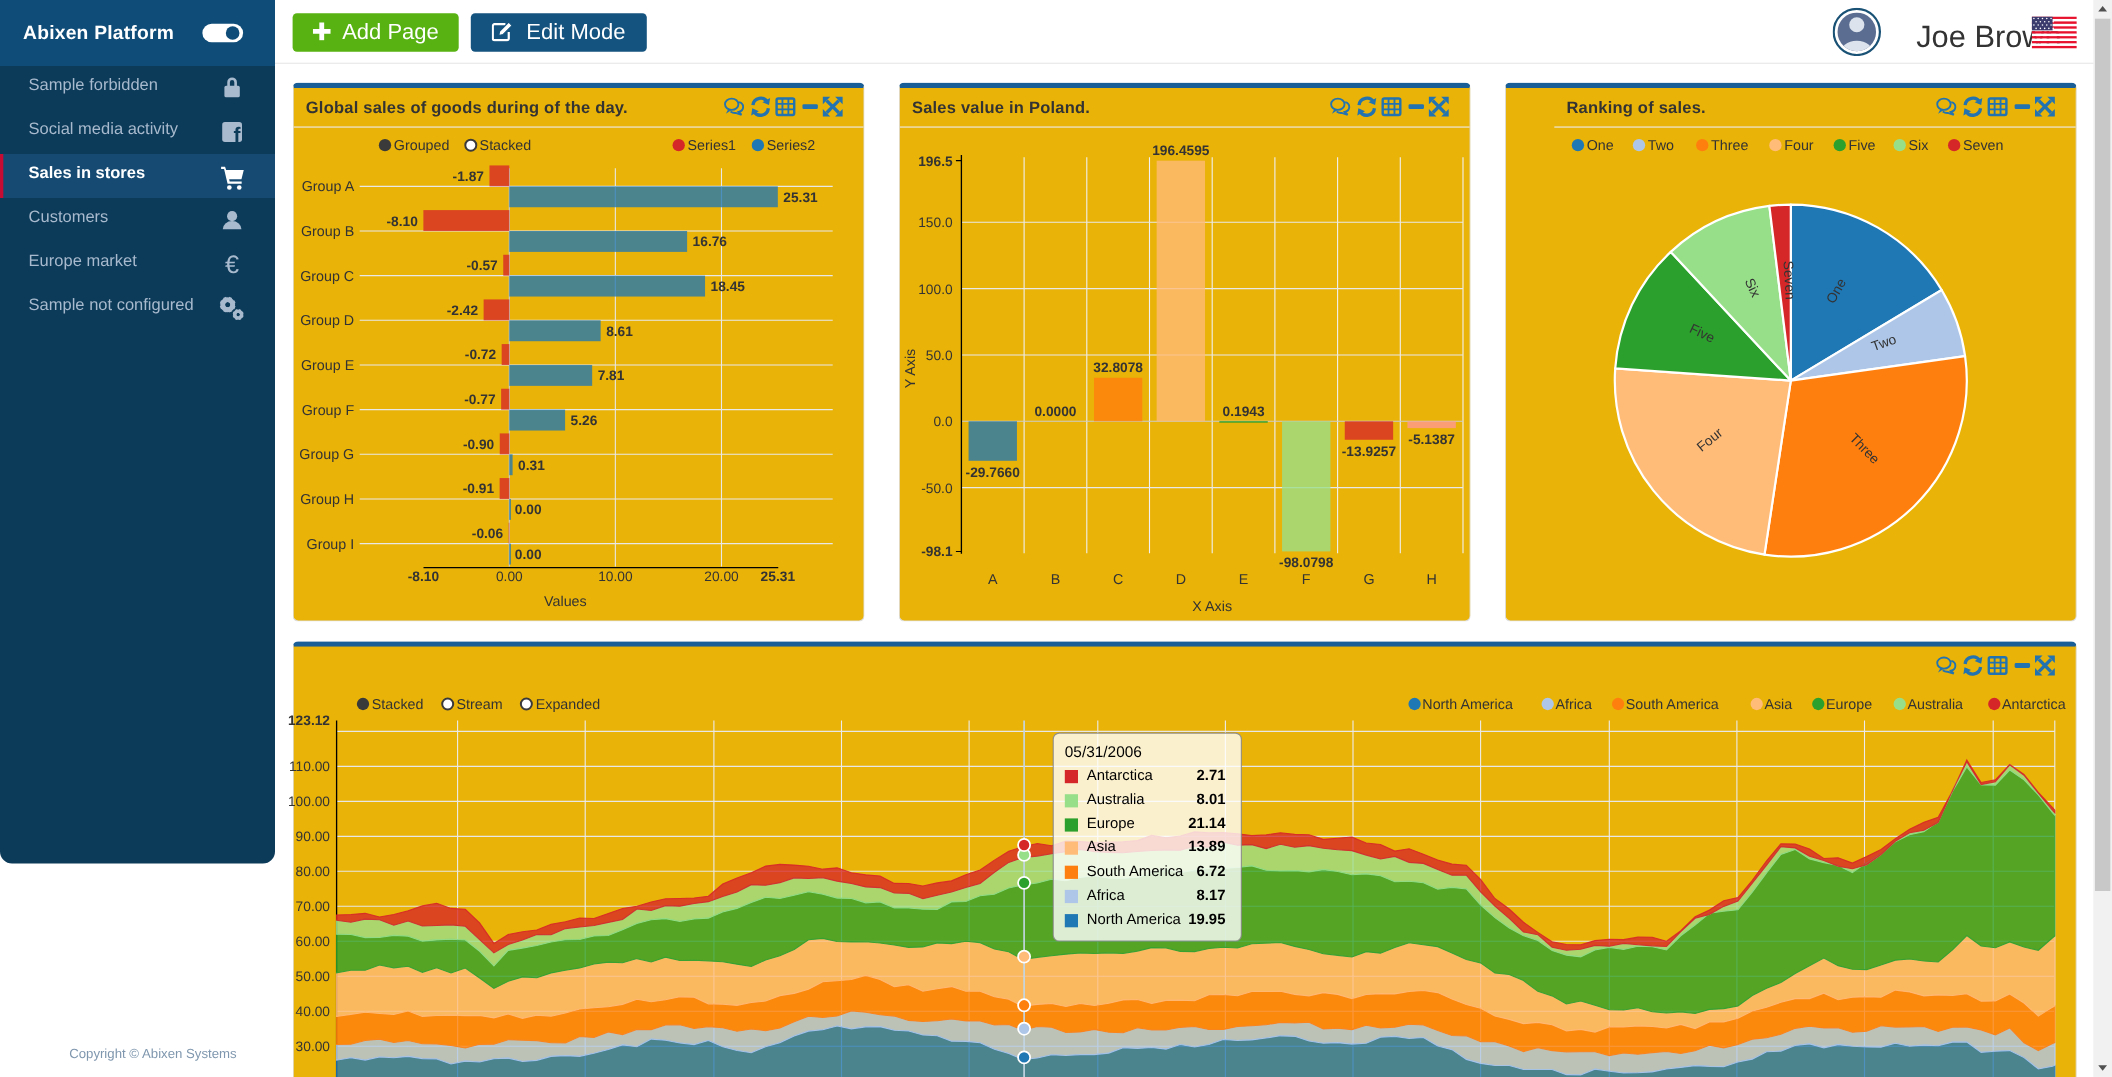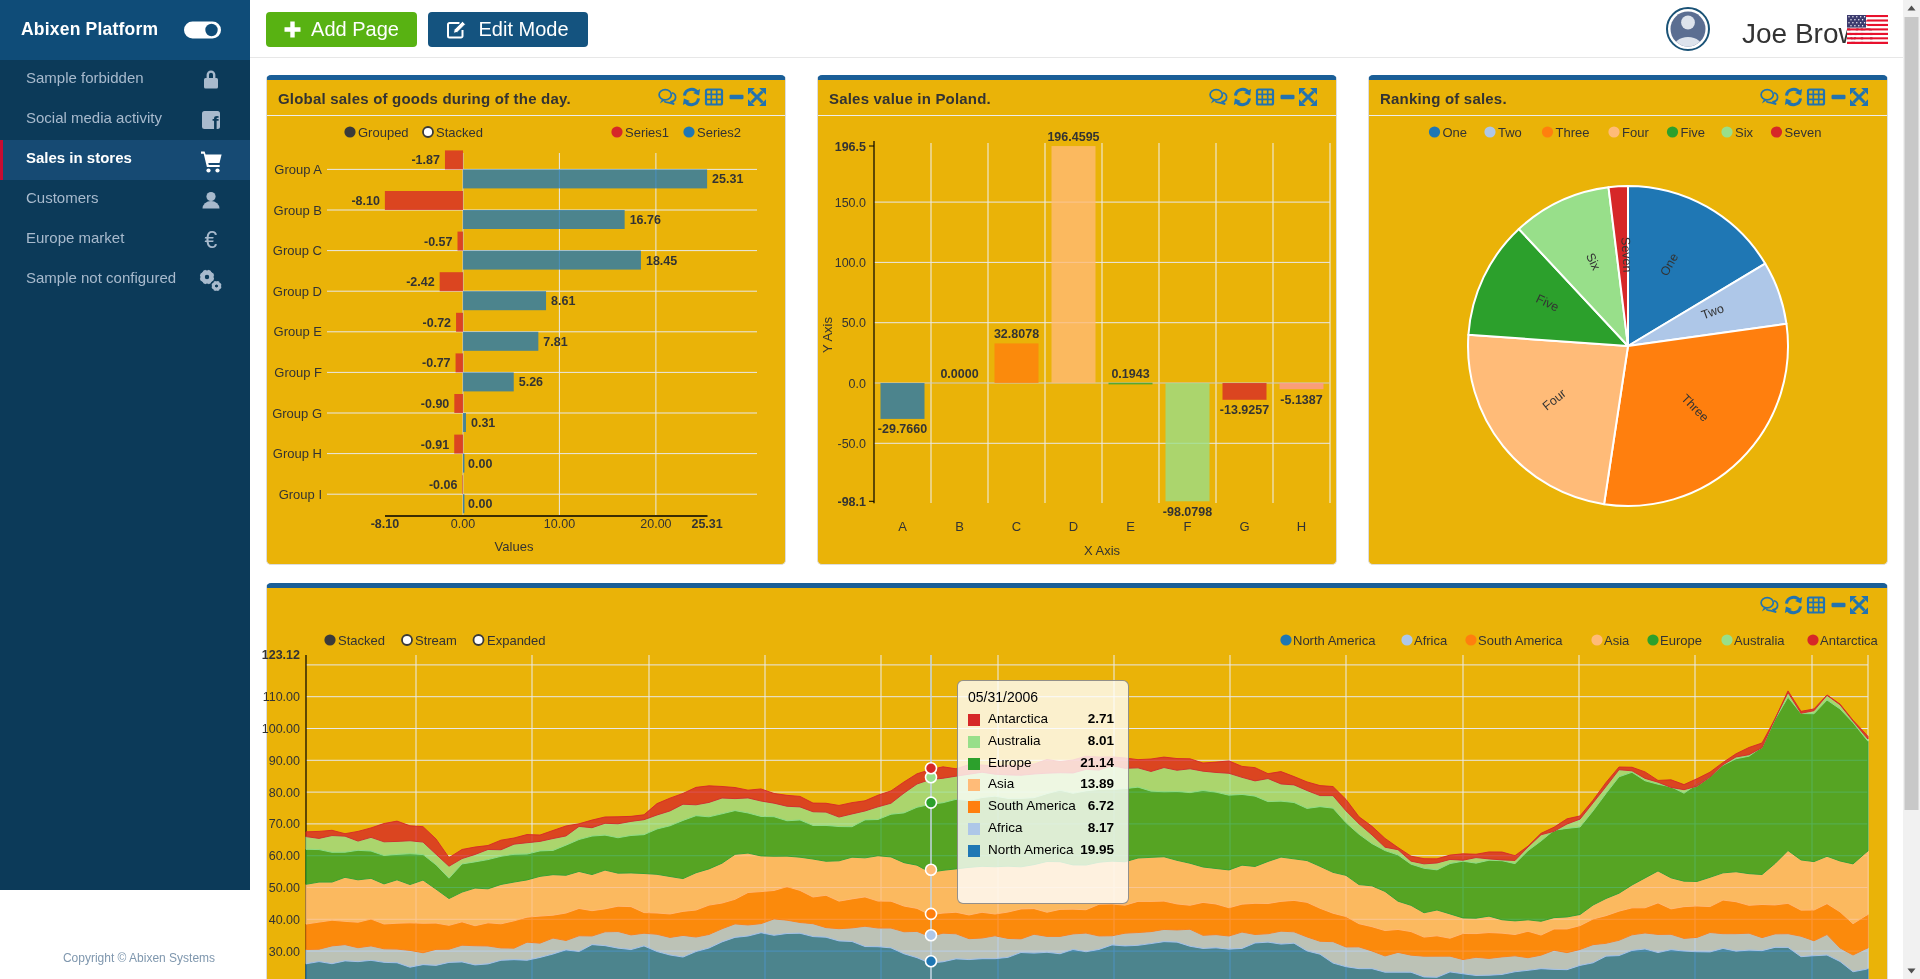--- a/index.html
+++ b/index.html
@@ -1,21 +1,21 @@
 <!DOCTYPE html>
 <html><head><meta charset="utf-8"><style>
 * { margin:0; padding:0; box-sizing:border-box; }
 html,body { width:1920px; height:979px; overflow:hidden; font-family:"Liberation Sans",sans-serif; background:#fff; }
 .panel { position:absolute; background:#eab308; border:1px solid #ddd; border-top:5px solid #1a5e97; border-radius:5px; }
 .phead { height:36px; border-bottom:1px solid #ececec; position:relative; }
 .ptitle { position:absolute; left:11px; top:10px; font-size:15px; font-weight:bold; color:#333; letter-spacing:0.2px; }
 </style></head>
 <body>
 
-<div style="position:absolute;left:0;top:0;width:250px;height:890px;background:#0c3a59;">
+<div style="position:absolute;left:0;top:0;width:250px;height:785px;background:#0c3a59;border-radius:11px;">
   <div style="position:absolute;left:0;top:0;width:250px;height:60px;background:#0f4c78;">
     <div style="position:absolute;left:21px;top:19px;font-size:17.5px;font-weight:bold;color:#fff;letter-spacing:0.2px;">Abixen Platform</div>
   </div>
   <div style="position:absolute;left:0;top:140px;width:250px;height:40px;background:#164a73;border-left:3px solid #c60c32;"></div>
   <div style="position:absolute;left:26px;top:69px;font-size:15px;color:#a8bacd;">Sample forbidden</div>
   <div style="position:absolute;left:26px;top:109px;font-size:15px;color:#a8bacd;">Social media activity</div>
   <div style="position:absolute;left:26px;top:149px;font-size:15px;color:#fff;font-weight:bold;">Sales in stores</div>
   <div style="position:absolute;left:26px;top:189px;font-size:15px;color:#a8bacd;">Customers</div>
   <div style="position:absolute;left:26px;top:229px;font-size:15px;color:#a8bacd;">Europe market</div>
   <div style="position:absolute;left:26px;top:269px;font-size:15px;color:#a8bacd;">Sample not configured</div>
@@ -301,21 +301,21 @@
       <rect x="405.5" y="308.00" width="44" height="16.79" fill="#d62728" fill-opacity="0.78"></rect>
       <text x="427.5" y="339.2943942" text-anchor="middle" font-weight="bold" font-size="12.5" fill="#333">-13.9257</text>
       <text x="427.5" y="456" text-anchor="middle" font-size="13" fill="#333">G</text>
       <rect x="462.5" y="308.00" width="44" height="6.20" fill="#ff9896" fill-opacity="0.78"></rect>
       <text x="484.5" y="328.6972722" text-anchor="middle" font-weight="bold" font-size="12.5" fill="#333">-5.1387</text>
       <text x="484.5" y="456" text-anchor="middle" font-size="13" fill="#333">H</text>
       <text x="285" y="480" text-anchor="middle" font-size="13" fill="#333">X Axis</text>
       <text x="15" y="260" text-anchor="middle" font-size="13" fill="#333" transform="rotate(-90 15 260)">Y Axis</text>
     </svg>
 </div>
-<div class="panel" style="left:1368px;top:75px;width:520px;height:490px;">
+<div class="panel" style="left:1368px;top:75px;width:520px;height:490px;padding-left:44px;">
   <div class="phead">
       <span class="ptitle">Ranking of sales.</span>
     </div>
   <svg width="518" height="484" style="position:absolute;left:-1px;top:-5px">
       <g stroke="#2273b0" fill="none" stroke-width="1.7">
 <ellipse cx="399.2" cy="19.8" rx="6.1" ry="5.1"></ellipse>
 <path d="M 396.0 24.2 L 393.9 28.4 L 399.1 24.9" fill="#2273b0" stroke="none"></path>
 <path d="M 405.9 17.8 a 5.2 4.6 0 0 1 -0.4 8.9 l 2.6 2.6 l -5.4 -1.6 a 7 7 0 0 1 -4.6 -1.3"></path>
 </g>
       <g stroke="#2273b0" fill="none" stroke-width="3">
@@ -468,21 +468,21 @@
       <line x1="665" y1="72" x2="665" y2="396" stroke="#c3d6e4" stroke-width="1.5"></line>
       <circle cx="665" cy="378.3" r="5.5" fill="#1f77b4" stroke="#fff" stroke-width="1.6"></circle>
       <circle cx="665" cy="352.2" r="5.5" fill="#aec7e8" stroke="#fff" stroke-width="1.6"></circle>
       <circle cx="665" cy="330.9" r="5.5" fill="#ff7f0e" stroke="#fff" stroke-width="1.6"></circle>
       <circle cx="665" cy="286.7" r="5.5" fill="#ffbb78" stroke="#fff" stroke-width="1.6"></circle>
       <circle cx="665" cy="219.6" r="5.5" fill="#2ca02c" stroke="#fff" stroke-width="1.6"></circle>
       <circle cx="665" cy="194.2" r="5.5" fill="#98df8a" stroke="#fff" stroke-width="1.6"></circle>
       <circle cx="665" cy="185.2" r="5.5" fill="#d62728" stroke="#fff" stroke-width="1.6"></circle>
     </svg>
 </div>
-<div style="position:absolute;left:957px;top:666px;width:172px;height:224px;background:rgba(255,255,255,0.8);border:1px solid rgba(120,120,120,0.8);border-radius:6px;z-index:30;font-size:13.5px;color:#000;margin-top:14px;">
+<div style="position:absolute;left:957px;top:666px;width:172px;height:190px;background:rgba(255,255,255,0.8);border:1px solid rgba(120,120,120,0.8);border-radius:6px;z-index:30;font-size:13.5px;color:#000;">
     <div style="padding:8px 0 0 10px;font-size:14px;">05/31/2006</div>
     <div style="position:absolute;left:10px;top:33px;width:12px;height:12px;background:#d62728;"></div>
     <div style="position:absolute;left:30px;top:30px;">Antarctica</div>
     <div style="position:absolute;right:14px;top:30px;font-weight:bold;">2.71</div>
     <div style="position:absolute;left:10px;top:55px;width:12px;height:12px;background:#98df8a;"></div>
     <div style="position:absolute;left:30px;top:52px;">Australia</div>
     <div style="position:absolute;right:14px;top:52px;font-weight:bold;">8.01</div>
     <div style="position:absolute;left:10px;top:77px;width:12px;height:12px;background:#2ca02c;"></div>
     <div style="position:absolute;left:30px;top:74px;">Europe</div>
     <div style="position:absolute;right:14px;top:74px;font-weight:bold;">21.14</div>

